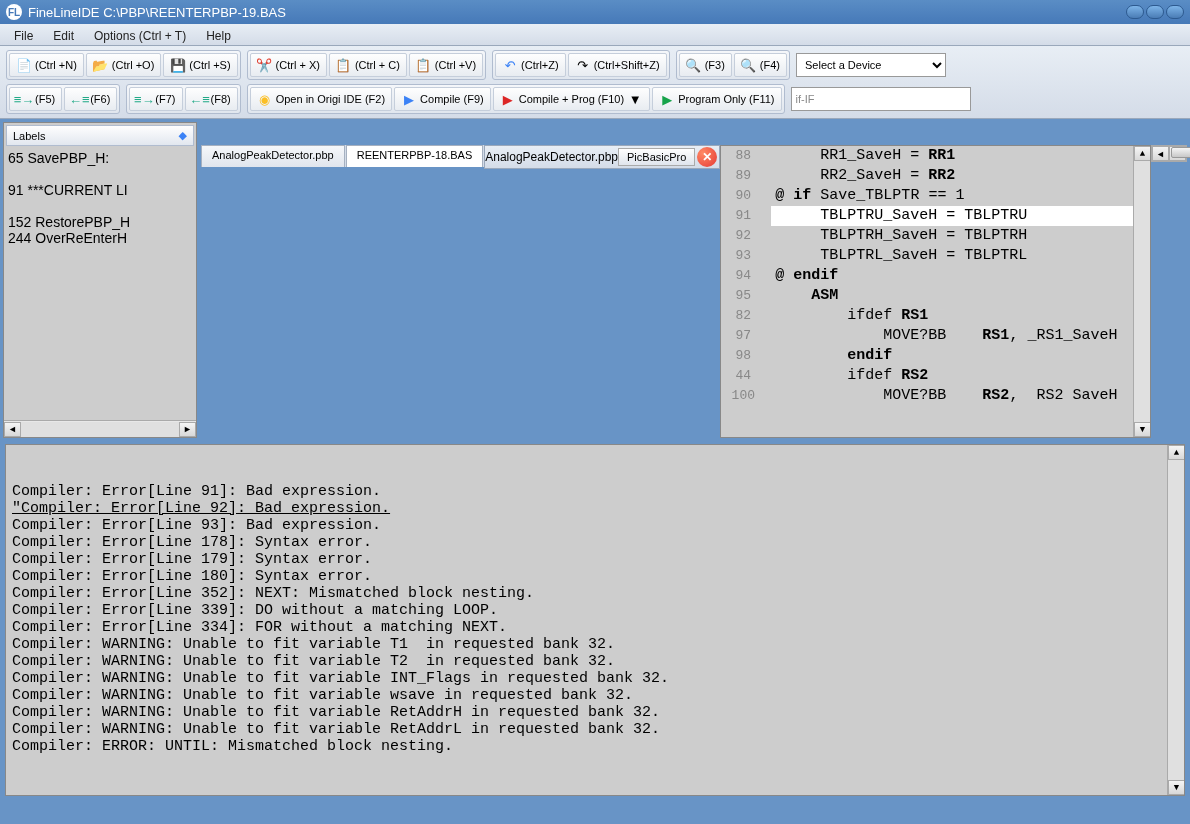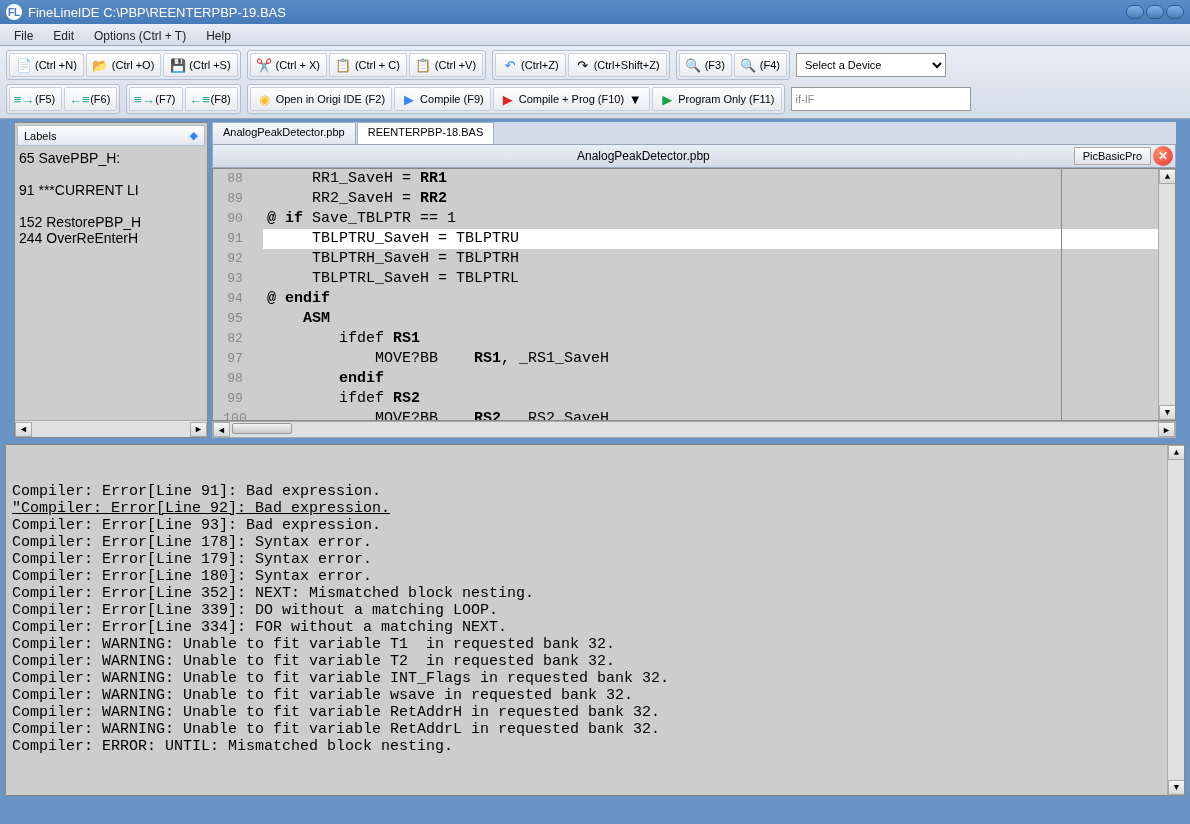--- a/index.html
+++ b/index.html
@@ -17,29 +17,29 @@
 .toolbar-area { background:linear-gradient(to bottom,#e8eef5,#d4dce8); padding:4px 6px; border-bottom:1px solid #9aa8bb; }
 .toolbar-row { display:flex; gap:6px; margin-bottom:4px; align-items:center; flex-wrap:nowrap;}
 .toolbar-row:last-child{margin-bottom:0;}
 .tb-group { display:flex; gap:2px; background:linear-gradient(to bottom,#f5f7fa,#e0e6ee); border:1px solid #b0bccf; border-radius:3px; padding:2px;}
 .tb-btn { display:flex; align-items:center; gap:3px; padding:2px 6px; background:linear-gradient(to bottom,#fefefe,#e8ecf1); border:1px solid #c5cedb; border-radius:2px; cursor:pointer; font-size:11px; height:24px;}
 .tb-btn .ico { width:16px; height:16px; display:flex; align-items:center; justify-content:center; font-size:13px;}
 .device-select { height:24px; border:1px solid #999; padding:2px 4px; font-size:11px; min-width:150px; background:#fff;}
 .if-field { height:24px; border:1px solid #999; padding:2px 4px; font-size:11px; width:180px; background:#fff;}
 .disabled-input { color:#888; }
 
-.main-area { display:flex; height:322px; padding:3px 14px; gap:4px; }
+.main-area { display:flex; height:322px; padding:3px 3px; gap:4px; }
 .sidebar { width:194px; background:#cdcdcd; border:1px solid #888; display:flex; flex-direction:column; }
 .sidebar-header { background:linear-gradient(to bottom,#fefefe,#e2e7ef); border:1px solid #b0bccf; margin:2px; padding:3px 6px; display:flex; align-items:center; justify-content:space-between; font-size:11px;}
 .sidebar-content { flex:1; overflow:hidden; font-family:Liberation Sans, sans-serif; font-size:14px; padding:2px 4px; white-space:pre; color:#000;}
 .scrollbar-h { height:17px; background:#e8e8e8; border-top:1px solid #aaa; display:flex; align-items:center;}
 .scroll-arrow { width:17px; height:15px; background:linear-gradient(to bottom,#f5f5f5,#d8d8d8); border:1px solid #aaa; display:flex; align-items:center; justify-content:center; font-size:9px;}
 .scroll-track { flex:1; background:#e0e0e0; height:15px; position:relative;}
 
-.editor { flex:1; display:flex; flex-direction:column; }
+.editor { flex:1; display:flex; flex-direction:row;margin-top:23px; }
 .tab-strip { display:flex; height:22px; background:#d4dce8;}
 .tab { padding:3px 10px; background:linear-gradient(to bottom,#f5f7fa,#e0e5ed); border:1px solid #a5b0c0; border-bottom:none; font-size:11px; margin-right:1px; cursor:pointer;}
 .tab.active { background:#fff; }
 .doc-header { background:linear-gradient(to bottom,#e8eef5,#d4dce8); border:1px solid #9aa8bb; display:flex; align-items:center; height:24px;}
 .doc-title { flex:1; text-align:center; font-size:12px;}
 .lang-badge { background:linear-gradient(to bottom,#fefefe,#e0e5ed); border:1px solid #aaa; padding:2px 8px; font-size:11px; margin-right:2px;}
 .close-btn { width:20px; height:20px; border-radius:10px; background:radial-gradient(circle at 30% 30%,#ff8a65,#e53935); color:#fff; display:flex; align-items:center; justify-content:center; font-weight:bold; margin-right:2px;}
 .code-area { flex:1; display:flex; background:#cdcdcd; border:1px solid #888; overflow:hidden; font-family:'Courier New',monospace; font-size:15px; position:relative;}
 .gutter { width:50px; background:#cdcdcd; text-align:center; padding-right:6px; color:#888; line-height:20px; font-size:13px;}
 .code-lines { flex:1; background:#cdcdcd; line-height:20px; white-space:pre; overflow:hidden;}
@@ -211,21 +211,21 @@
           <div class="gutter-line">89</div>
           <div class="gutter-line">90</div>
           <div class="gutter-line">91</div>
           <div class="gutter-line">92</div>
           <div class="gutter-line">93</div>
           <div class="gutter-line">94</div>
           <div class="gutter-line">95</div>
           <div class="gutter-line">82</div>
           <div class="gutter-line">97</div>
           <div class="gutter-line">98</div>
-          <div class="gutter-line">99</div>
+          <div class="gutter-line">44</div>
           <div class="gutter-line">100</div>
         </div>
       <div class="code-lines" id="code-content"><div class="code-line"><span>     RR1_SaveH = </span><span class="kw">RR1</span></div><div class="code-line"><span>     RR2_SaveH = </span><span class="kw">RR2</span></div><div class="code-line"><span class="kw">@</span><span> </span><span class="kw">if</span><span> Save_TBLPTR == 1</span></div><div class="code-line highlight"><span>     TBLPTRU_SaveH = TBLPTRU</span></div><div class="code-line"><span>     TBLPTRH_SaveH = TBLPTRH</span></div><div class="code-line"><span>     TBLPTRL_SaveH = TBLPTRL</span></div><div class="code-line"><span class="kw">@</span><span> </span><span class="kw">endif</span></div><div class="code-line"><span>    </span><span class="kw">ASM</span></div><div class="code-line"><span>        ifdef </span><span class="kw">RS1</span></div><div class="code-line"><span>            MOVE?BB    </span><span class="kw">RS1</span><span>, _RS1_SaveH</span></div><div class="code-line"><span>        </span><span class="kw">endif</span></div><div class="code-line"><span>        ifdef </span><span class="kw">RS2</span></div><div class="code-line"><span>            MOVE?BB    </span><span class="kw">RS2</span><span>,  RS2 SaveH</span></div></div>
       <div class="margin-line"></div>
       <div class="vscroll">
         <div class="scroll-arrow">▲</div>
         <div class="scroll-track"></div>
         <div class="scroll-arrow">▼</div>
       </div>
     </div>

